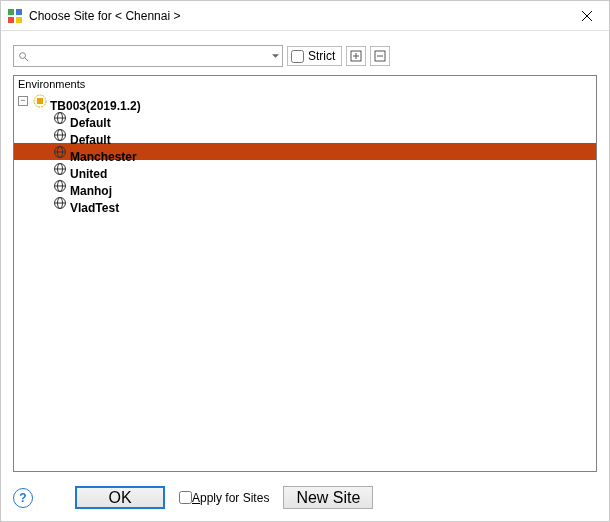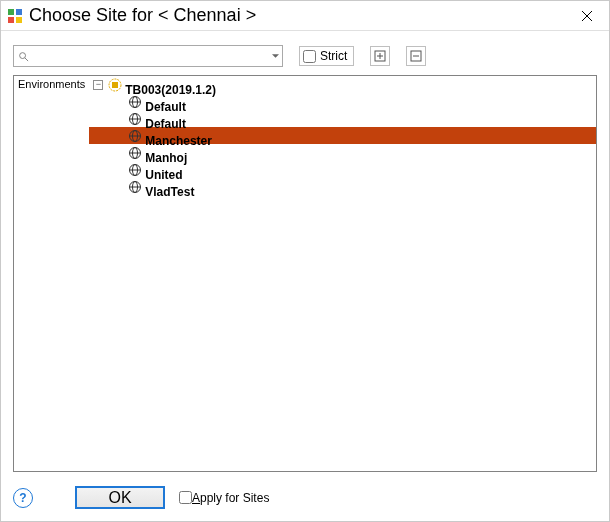--- a/index.html
+++ b/index.html
@@ -32,38 +32,38 @@
     border-bottom: 1px solid #e0e0e0;
     background: #fff;
   }
   .titlebar .app-icon {
     width: 16px;
     height: 16px;
     margin-right: 6px;
   }
   .titlebar .title-text {
     flex: 1;
-    font-size: 18px;
+    font-size: 12px;
     color: #000;
   }
   .titlebar .close-btn {
     width: 45px;
     height: 30px;
     display: flex;
     align-items: center;
     justify-content: center;
     cursor: default;
   }
   .titlebar .close-btn svg { width: 10px; height: 10px; }
   
   .toolbar {
     display: flex;
     align-items: center;
     padding: 14px 12px 8px 12px;
-    gap: 16px;
+    gap: 4px;
   }
   .search-wrap {
     position: relative;
     width: 270px;
     height: 22px;
     border: 1px solid #a9a9a9;
     display: flex;
     align-items: center;
     box-sizing: border-box;
     background: #fff;
@@ -112,21 +112,21 @@
     background: #fff;
   }
   .icon-btn svg { width:12px;height:12px;color:#555; }
   
   .tree-container {
     margin: 0 12px;
     flex: 1;
     border: 1px solid #828282;
     box-sizing: border-box;
     overflow: hidden;
-    display:flex;flex-direction:row;
+    display:flex;flex-direction:column;
   }
   .tree-header {
     padding: 2px 4px;
     font-size: 11px;
     color: #000;
   }
   .tree-body {
     flex:1;
     overflow:auto;
   }
@@ -294,32 +294,32 @@
           </div>
           <div class="tree-row">
             <span class="indent" style="width:34px"></span>
             <span class="node-icon">
               <svg viewBox="0 0 16 16">
                 <circle cx="8" cy="8" r="5.5" fill="none" stroke="#333" stroke-width="1"></circle>
                 <ellipse cx="8" cy="8" rx="2.5" ry="5.5" fill="none" stroke="#333" stroke-width="1"></ellipse>
                 <line x1="2.5" y1="8" x2="13.5" y2="8" stroke="#333" stroke-width="1"></line>
               </svg>
             </span>
+            <span class="node-label bold">United</span>
+          </div>
+          <div class="tree-row">
+            <span class="indent" style="width:34px"></span>
+            <span class="node-icon">
+              <svg viewBox="0 0 16 16">
+                <circle cx="8" cy="8" r="5.5" fill="none" stroke="#333" stroke-width="1"></circle>
+                <ellipse cx="8" cy="8" rx="2.5" ry="5.5" fill="none" stroke="#333" stroke-width="1"></ellipse>
+                <line x1="2.5" y1="8" x2="13.5" y2="8" stroke="#333" stroke-width="1"></line>
+              </svg>
+            </span>
             <span class="node-label bold">Manhoj</span>
-          </div>
-          <div class="tree-row">
-            <span class="indent" style="width:34px"></span>
-            <span class="node-icon">
-              <svg viewBox="0 0 16 16">
-                <circle cx="8" cy="8" r="5.5" fill="none" stroke="#333" stroke-width="1"></circle>
-                <ellipse cx="8" cy="8" rx="2.5" ry="5.5" fill="none" stroke="#333" stroke-width="1"></ellipse>
-                <line x1="2.5" y1="8" x2="13.5" y2="8" stroke="#333" stroke-width="1"></line>
-              </svg>
-            </span>
-            <span class="node-label bold">United</span>
           </div>
           <div class="tree-row">
             <span class="indent" style="width:34px"></span>
             <span class="node-icon">
               <svg viewBox="0 0 16 16">
                 <circle cx="8" cy="8" r="5.5" fill="none" stroke="#333" stroke-width="1"></circle>
                 <ellipse cx="8" cy="8" rx="2.5" ry="5.5" fill="none" stroke="#333" stroke-width="1"></ellipse>
                 <line x1="2.5" y1="8" x2="13.5" y2="8" stroke="#333" stroke-width="1"></line>
               </svg>
             </span>
@@ -334,15 +334,18 @@
       <span>?</span>
     </div>
     <div class="spacer-flex"></div>
     <div class="btn default-btn">
       <span>OK</span>
     </div>
     <label class="apply-wrap">
       <input type="checkbox" style="">
       <span><span style="text-decoration:underline">A</span>pply for Sites</span>
     </label>
+    <div class="btn">
+      <span>New Site</span>
+    </div>
   </div>
 
 </div>
 
 </body></html>

